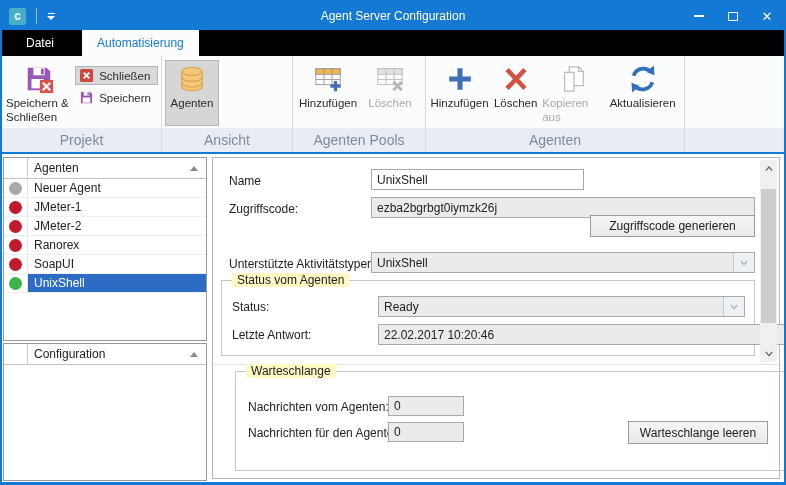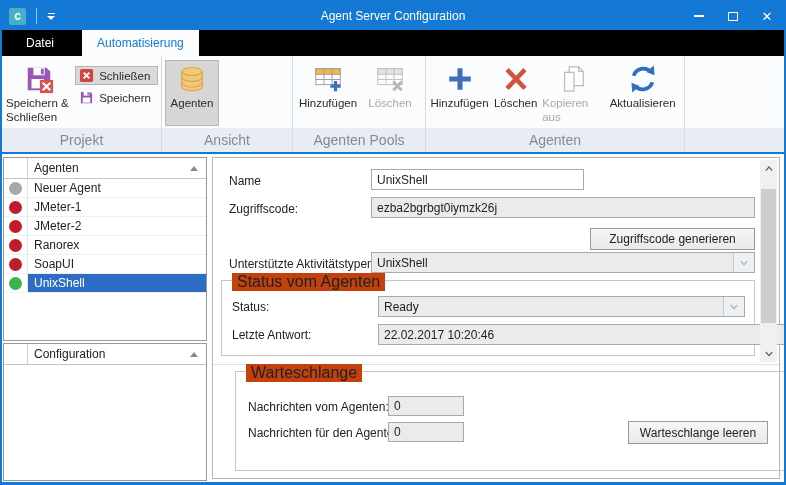--- a/index.html
+++ b/index.html
@@ -75,21 +75,21 @@
   input.field { outline:none; }
   .field.white { background:#fff; }
   .combo { position:absolute; height:21px; border:1px solid #a9a9a9; background:#ebebeb;
     display:flex; align-items:center; }
   .combo .cval { flex:1; padding-left:5px; }
   .combo .cbtn { width:21px; height:100%; border-left:1px solid #c3c9d1; background:#eef1f4;
     display:flex; align-items:center; justify-content:center; }
   .btn { position:absolute; background:linear-gradient(#f6f6f6,#e9e9e9); border:1px solid #9a9a9a;
     font-size:12px; color:#222; font-family:"Liberation Sans",sans-serif; }
   .groupbox { position:absolute; border:1px solid #c6c6c6; }
-  .legend { position:absolute; top:-8px; left:10px; background:#c2410c; padding:0 5px; font-size:16px; color:#222; }
+  .legend { position:absolute; top:-8px; left:10px; background:#fef9c3; padding:0 5px; font-size:12px; color:#222; }
 
   
   .vscroll { position:absolute; right:2px; top:2px; width:17px; height:202px; background:#f0f0f0; }
   .varrow { position:absolute; left:0; width:17px; height:17px; display:flex; align-items:center; justify-content:center; }
   .varrow.up { top:0; } .varrow.down { bottom:0; }
   .vthumb { position:absolute; left:1px; width:15px; top:29px; height:134px; background:#cdcdcd; }
   .chev { width:8px; height:8px; }
 </style>
 </head>
 <body>
@@ -286,21 +286,21 @@
 
   <div class="rightpane">
 
     <div class="scrollregion">
       <span class="flabel" style="left:16px; top:16px;">Name</span>
       <input class="field white" style="left: 158px; top: 11px; width: 213px;" value="UnixShell">
 
       <span class="flabel" style="left:16px; top:44px;">Zugriffscode:</span>
       <input class="field" style="left: 158px; top: 39px; width: 384px;" readonly="" value="ezba2bgrbgt0iymzk26j">
 
-      <button class="btn" style="left:377px; top:70px; width:165px; height:22px;">Zugriffscode generieren</button>
+      <button class="btn" style="left:377px; top:57px; width:165px; height:22px;">Zugriffscode generieren</button>
 
       <span class="flabel" style="left:16px; top:99px;">Unterstützte Aktivitätstypen:</span>
       <div class="combo" style="left:158px; top:94px; width:384px;">
         <span class="cval">UnixShell</span>
         <span class="cbtn">
           <svg class="chev" viewBox="0 0 10 7">
               <path d="M1 1 L5 5.5 L9 1" stroke="#a3b2c4" stroke-width="1.6" fill="none"></path>
             </svg>
         </span>
       </div>

